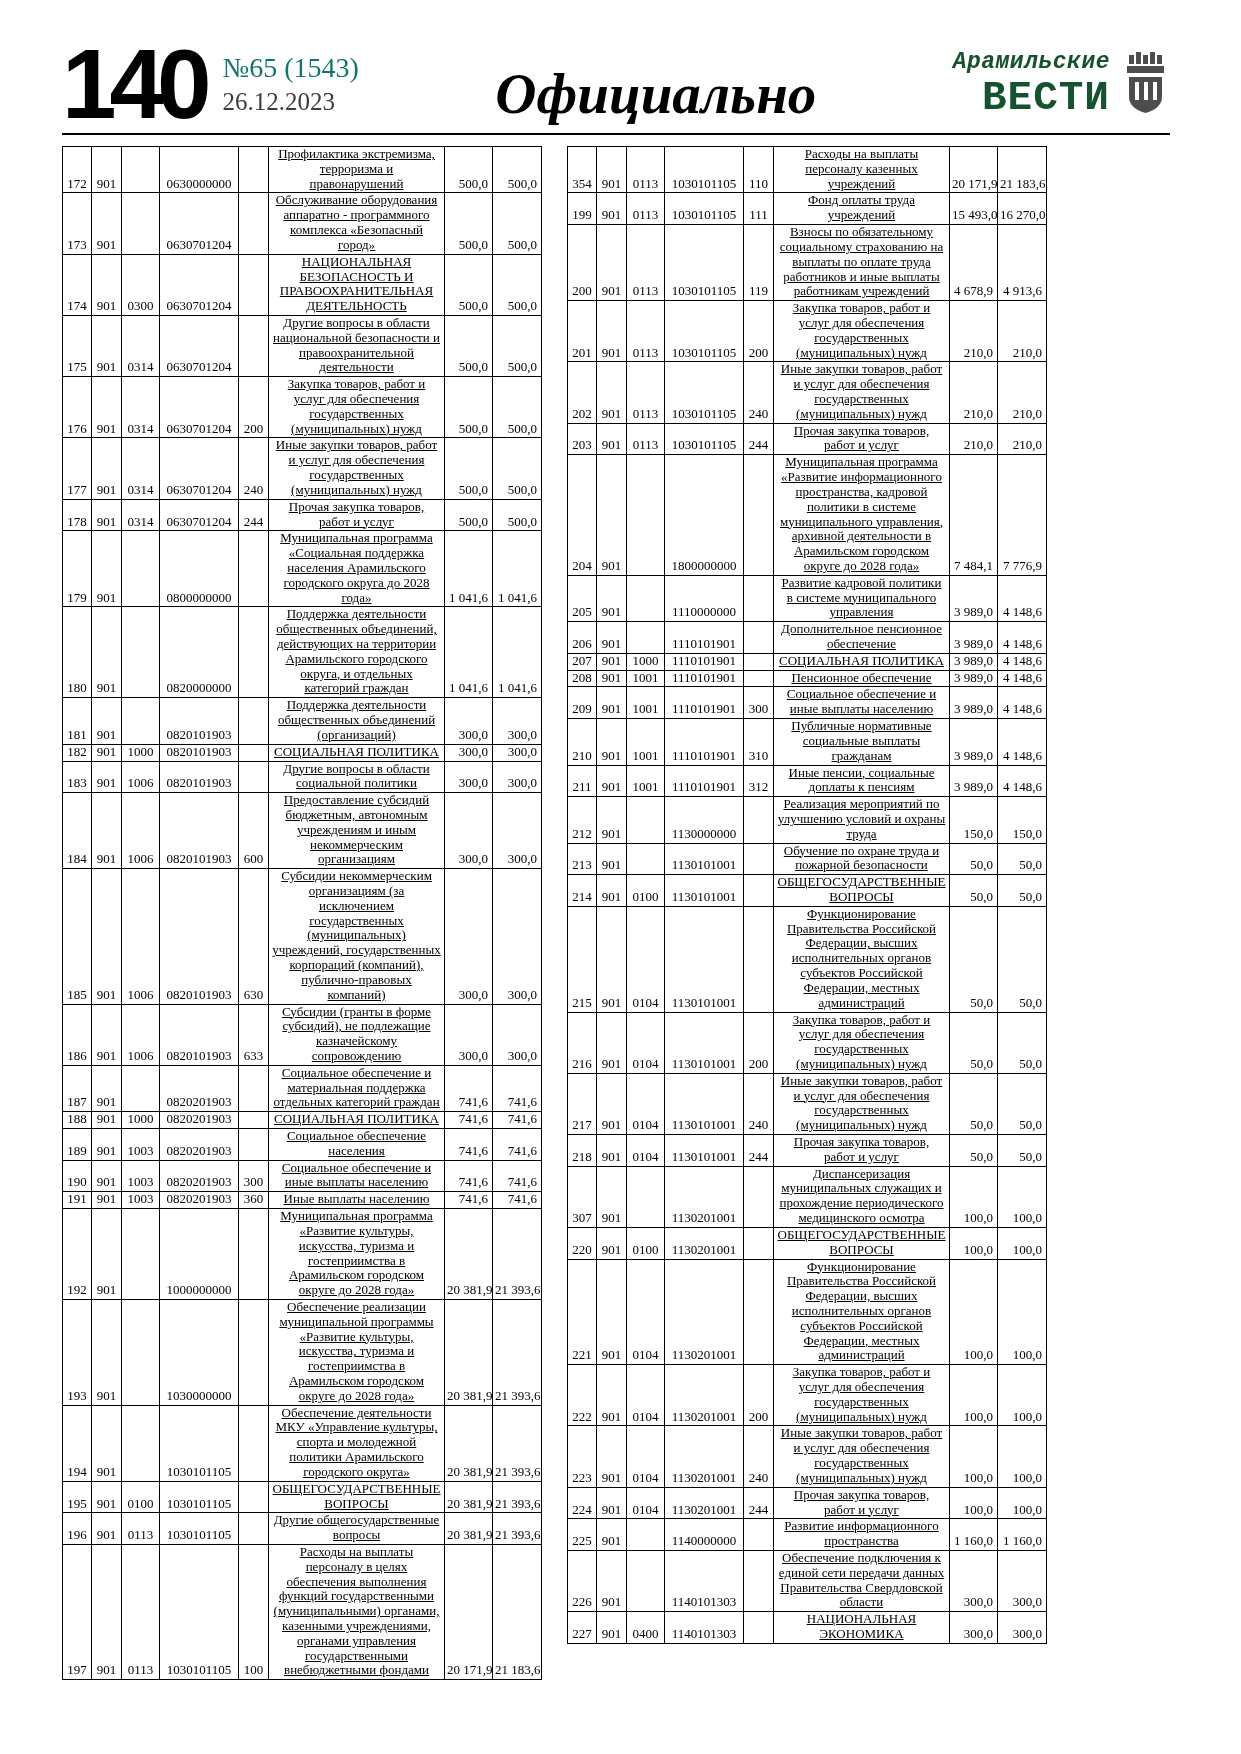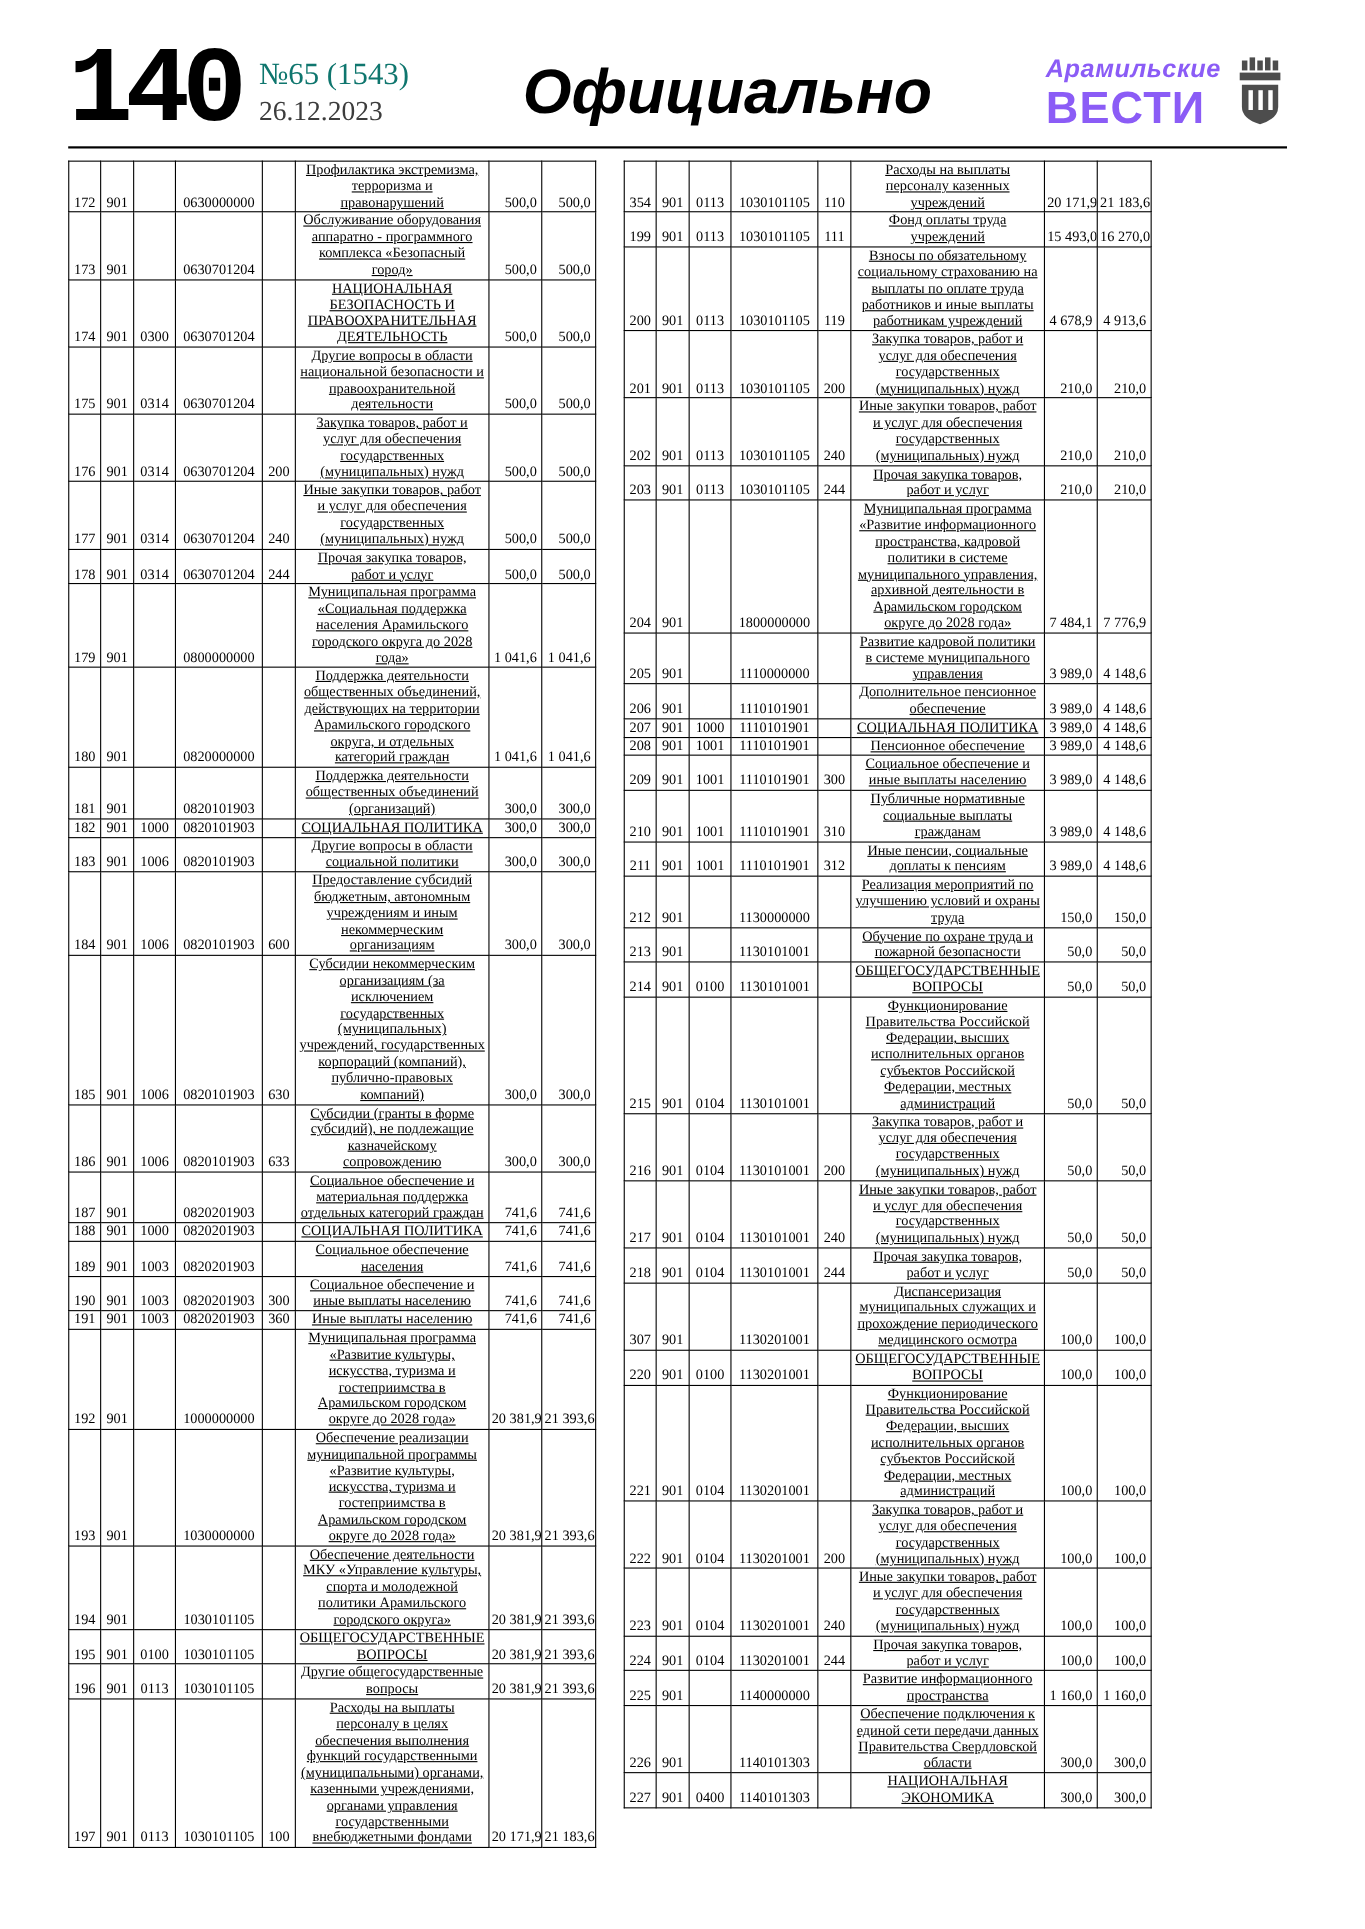--- a/index.html
+++ b/index.html
@@ -8,33 +8,33 @@
     font-family:"Liberation Serif", serif;
   }
   .page{position:relative;width:1241px;height:1754px;background:#fff;overflow:hidden;}
 
   
   .header{
     position:absolute;left:62px;top:44px;width:1108px;
     display:flex;align-items:flex-start;
   }
   .page-num{
-    font-family:Liberation Mono, monospace;
+    font-family:Liberation Sans, sans-serif;
     font-weight:900;font-size:98px;line-height:80px;letter-spacing:-7px;
   }
   .issue-block{margin-left:18px;padding-top:8px;}
   .issue{font-size:28px;line-height:32px;color:#0f766e;}
   .date{font-size:25px;line-height:28px;color:#3c3c3c;margin-top:4px;}
   .section-title{
-    margin:0 auto;padding-top:10px;
-    font-family:Liberation Sans, sans-serif;font-style:italic;font-weight:bold;
+    margin:10px auto;padding-top:10px;
+    font-family:Liberation Serif, serif;font-style:italic;font-weight:bold;
     font-size:57px;line-height:60px;
   }
   .brand{display:flex;align-items:flex-start;padding-top:6px;}
-  .brand-text{color:#8b5cf6;font-family:Liberation Sans, sans-serif;}
+  .brand-text{color:#14532d;font-family:Liberation Mono, monospace;text-align:right;}
   .brand-top{font-size:23px;font-weight:bold;font-style:italic;line-height:25px;letter-spacing:.5px;}
   .brand-bottom{font-size:41px;font-weight:900;line-height:46px;letter-spacing:1px;}
   .emblem{margin-left:12px;margin-top:2px;}
   .header-rule{
     position:absolute;left:62px;top:133px;width:1108px;height:0;
     border-top:2px solid #000;
   }
 
   
   .col{position:absolute;top:146px;}

